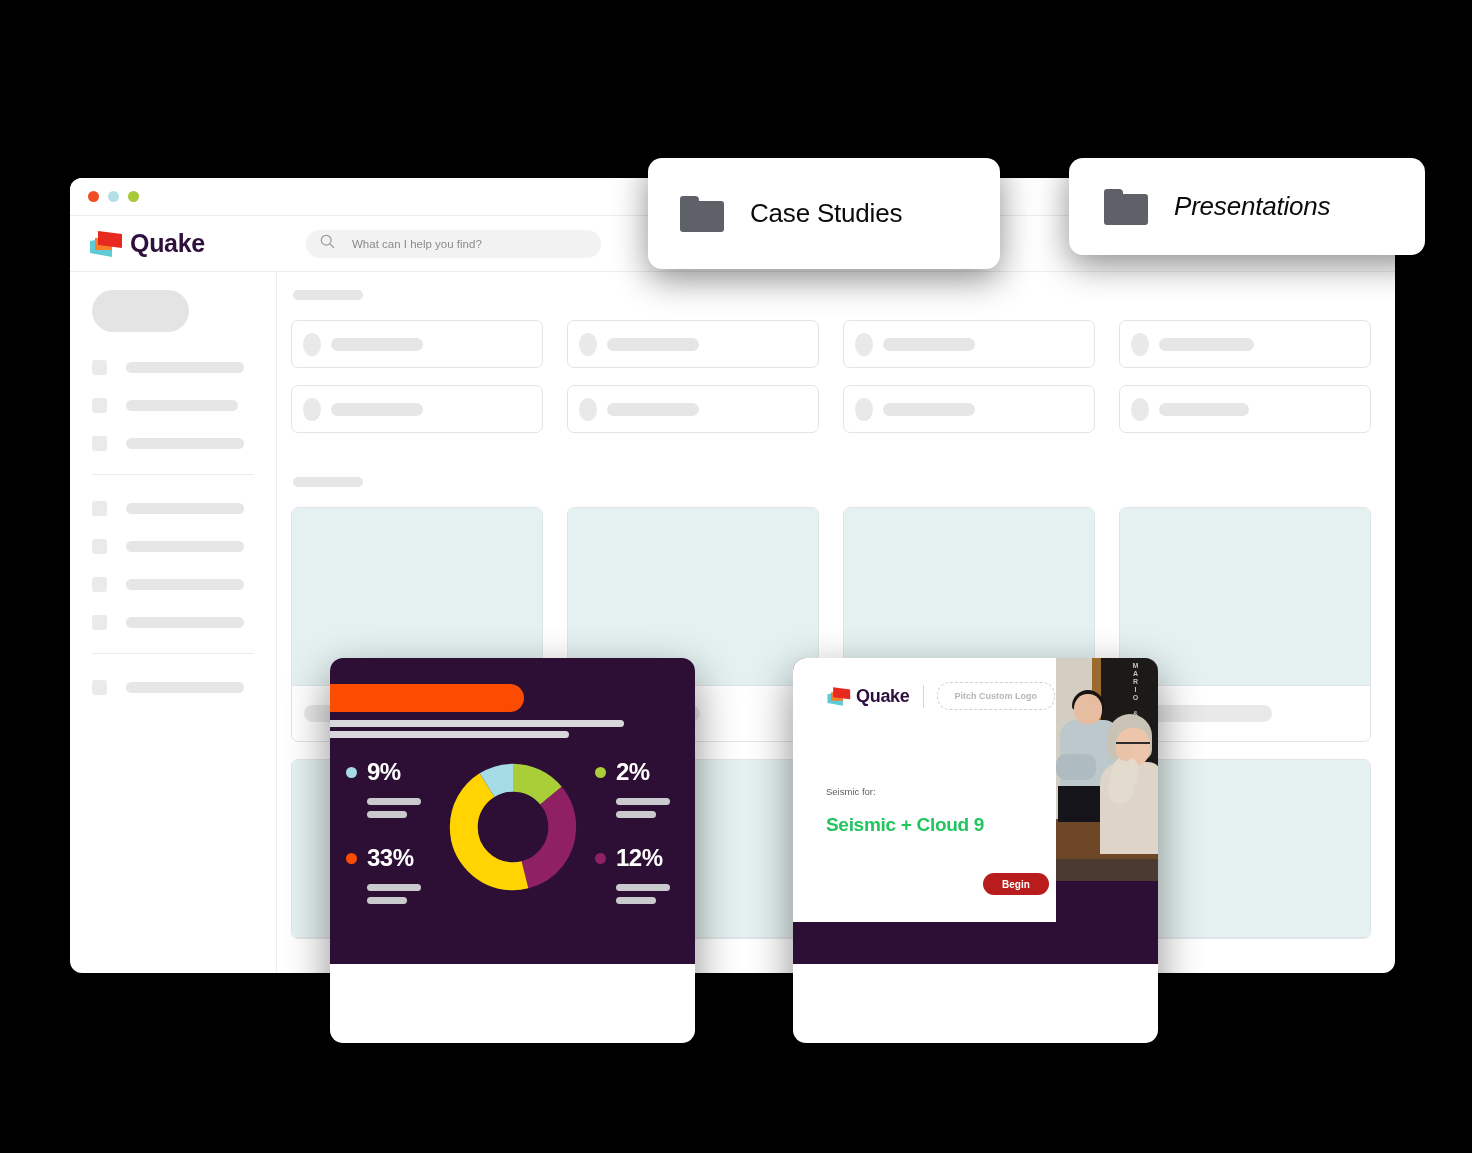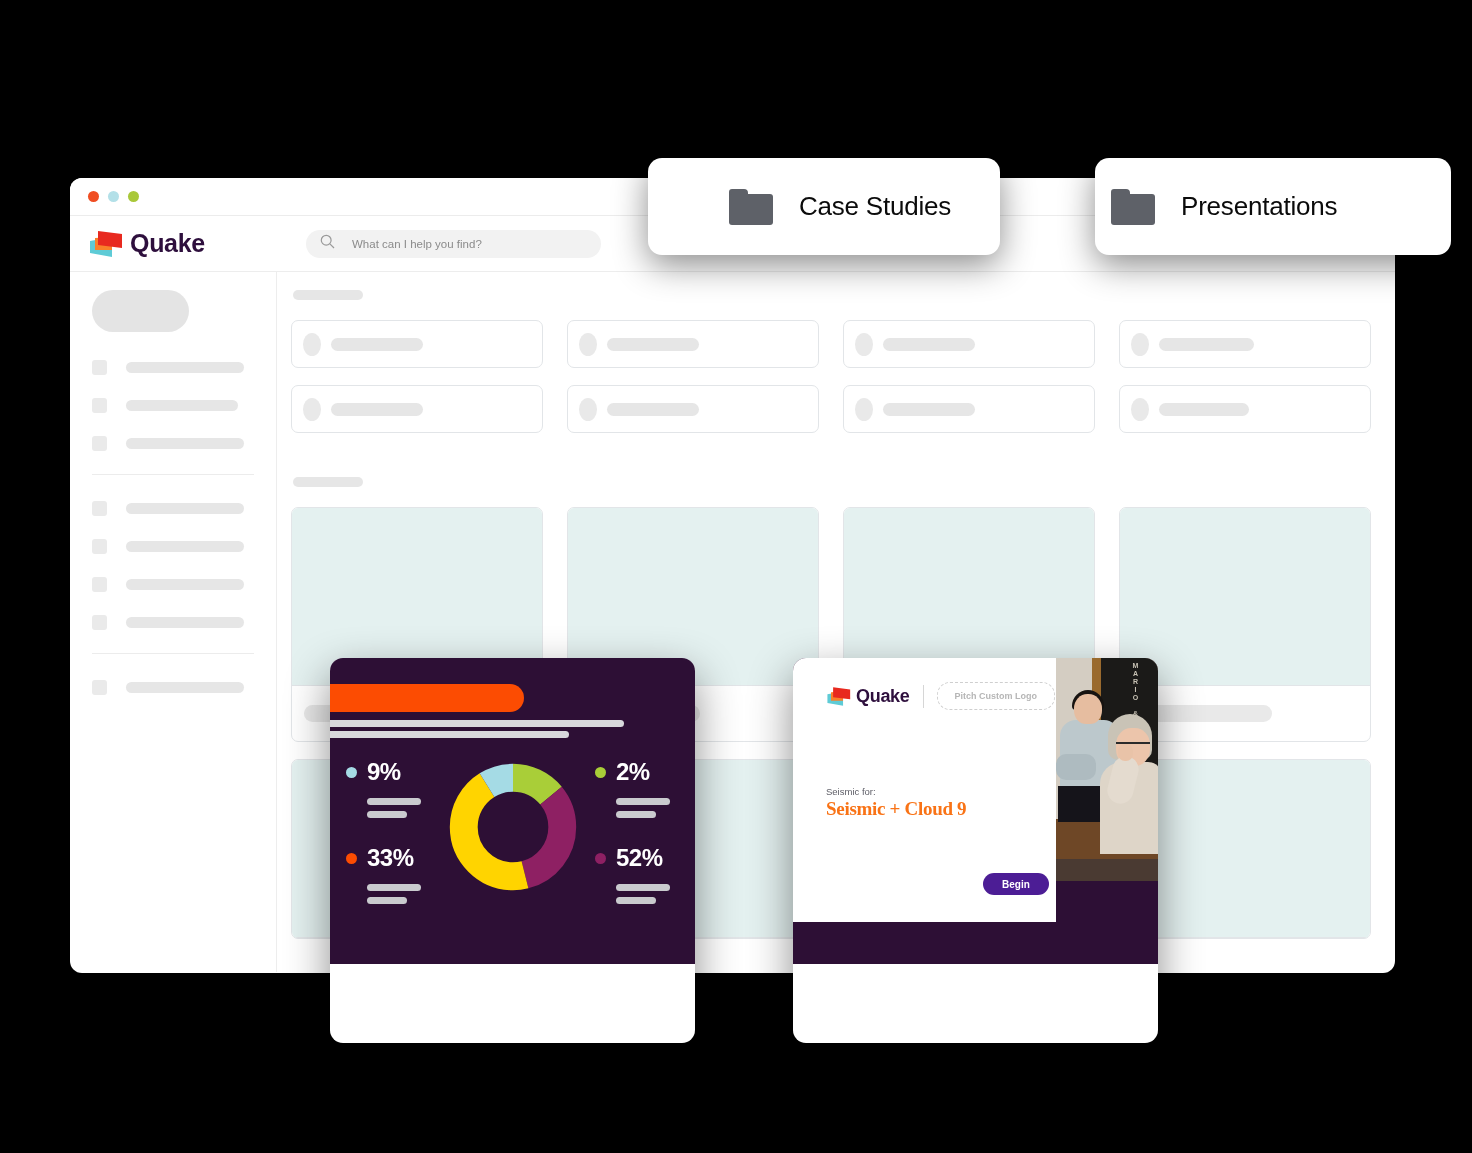--- a/index.html
+++ b/index.html
@@ -201,22 +201,22 @@
   
   .folder-tab {
     position: absolute;
     background: #ffffff;
     border-radius: 14px;
     box-shadow: 0 10px 34px rgba(0,0,0,0.45);
     display: flex;
     align-items: center;
     box-sizing: border-box;
   }
-  #tab-case-studies { left: 648px; top: 158px; width: 352px; height: 97px; padding-left: 32px; justify-content: center; }
-  #tab-presentations { left: 1095px; top: 158px; width: 356px; height: 97px; padding-left: 16px; }
+  #tab-case-studies { left: 648px; top: 158px; width: 352px; height: 111px; padding-left: 32px; }
+  #tab-presentations { left: 1069px; top: 158px; width: 356px; height: 97px; padding-left: 35px; font-style: italic; }
   .folder-icon { width: 44px; height: 36px; position: relative; flex: 0 0 44px; }
   .folder-icon .tabpart {
     position: absolute; left: 0; top: 0;
     width: 19px; height: 8px;
     background: #5e6168;
     border-radius: 3px 4px 0 0;
   }
   .folder-icon .bodypart {
     position: absolute; left: 0; top: 5px;
     width: 44px; height: 31px;
@@ -362,28 +362,27 @@
     height: 26px;
     padding: 0 17px;
     display: flex; align-items: center;
     font-size: 9px; color: #b6b6b6; font-weight: bold;
   }
   .kick-prep {
     position: absolute; left: 33px; top: 128px;
     font-size: 9.5px; color: #5d5d66;
   }
   .kick-heading {
-    position: absolute; left: 33px; top: 140px;
-    font-size: 19px; font-weight: bold; color: #f97316;
+    position: absolute; left: 33px; top: 156px;
+    font-size: 19px; font-weight: bold; color: #22c55e;
     letter-spacing: -0.3px;
-    font-family: Liberation Serif, serif;
   }
   .kick-begin {
     position: absolute; left: 190px; top: 215px;
-    background: #4c1d95;
+    background: #b91c1c;
     border-radius: 13px;
     height: 22px;
     padding: 0 19px;
     display: flex; align-items: center;
     color: #ffffff; font-size: 10px; font-weight: bold;
   }
 
   
   .ph-wall { position:absolute; left:0; top:0; width:100%; height:100%; background:#d4cdc2; }
   .ph-board { position:absolute; left:36px; top:-4px; width:58px; height:120px; background:#1b1a18; border-left:9px solid #9a6a2e; border-right:5px solid #8a5d27;}
@@ -637,21 +636,21 @@
           <span class="lg-dot" style="background:#a9ce38"></span>
           <span class="lg-pct">2%</span>
         </div>
         <div class="lg-bar lg-bar-1"></div>
         <div class="lg-bar lg-bar-2"></div>
       </div>
 
       <div class="legend lg-32">
         <div class="lg-head">
           <span class="lg-dot" style="background:#8e2063"></span>
-          <span class="lg-pct">52%</span>
+          <span class="lg-pct">12%</span>
         </div>
         <div class="lg-bar lg-bar-1"></div>
         <div class="lg-bar lg-bar-2"></div>
       </div>
     </div>
   </div>
 
 </div>
 
 <div class="kickoff-card">

